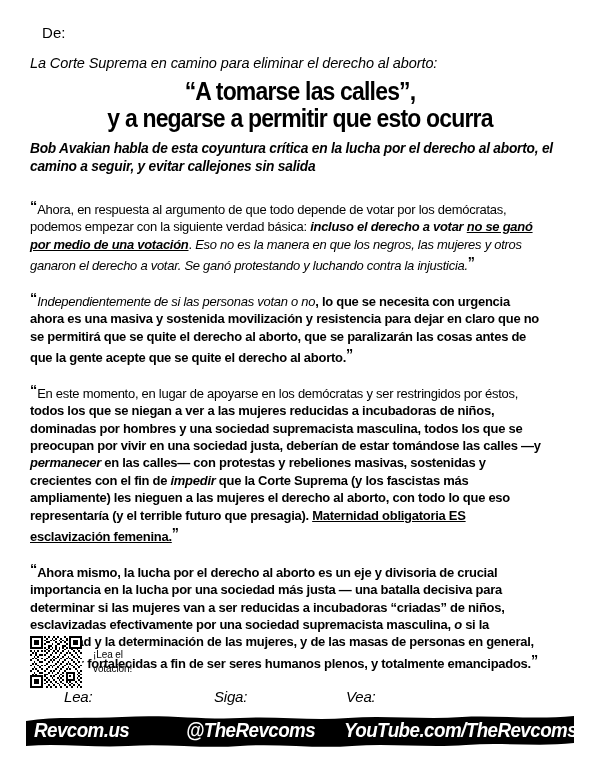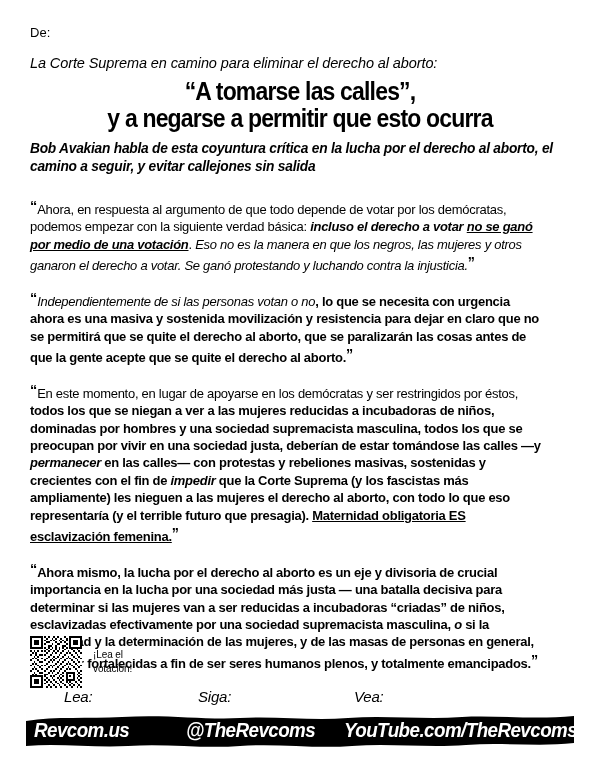--- a/index.html
+++ b/index.html
@@ -21,23 +21,24 @@
   }
   .inner {
     position: absolute;
     left: 30px;
     top: 26px;
     width: 540px;
   }
 
   
   .from-label {
-    font-size: 13px;
+    font-size: 15px;
     line-height: 14px;
     letter-spacing: 0.1px;
+    margin-left: 12px;
   }
   .from-title {
     font-style: italic;
     font-size: 14.5px;
     line-height: 18px;
     letter-spacing: -0.1px;
     margin-top: 14px;
   }
 
   .headline {
@@ -124,22 +125,22 @@
   .follow-row span {
     position: absolute;
     font-style: italic;
     font-size: 15px;
     line-height: 17px;
     letter-spacing: -0.2px;
     top: 0;
     margin-left: 32px;
   }
   .f-lea  { left: 2px; }
-  .f-siga { left: 136px; }
-  .f-vea  { left: 292px; }
+  .f-siga { left: 152px; }
+  .f-vea  { left: 284px; }
 
   
   .banner {
     position: absolute;
     left: 26px;
     top: 712px;
     width: 548px;
     height: 36px;
   }
   .banner-bg {

